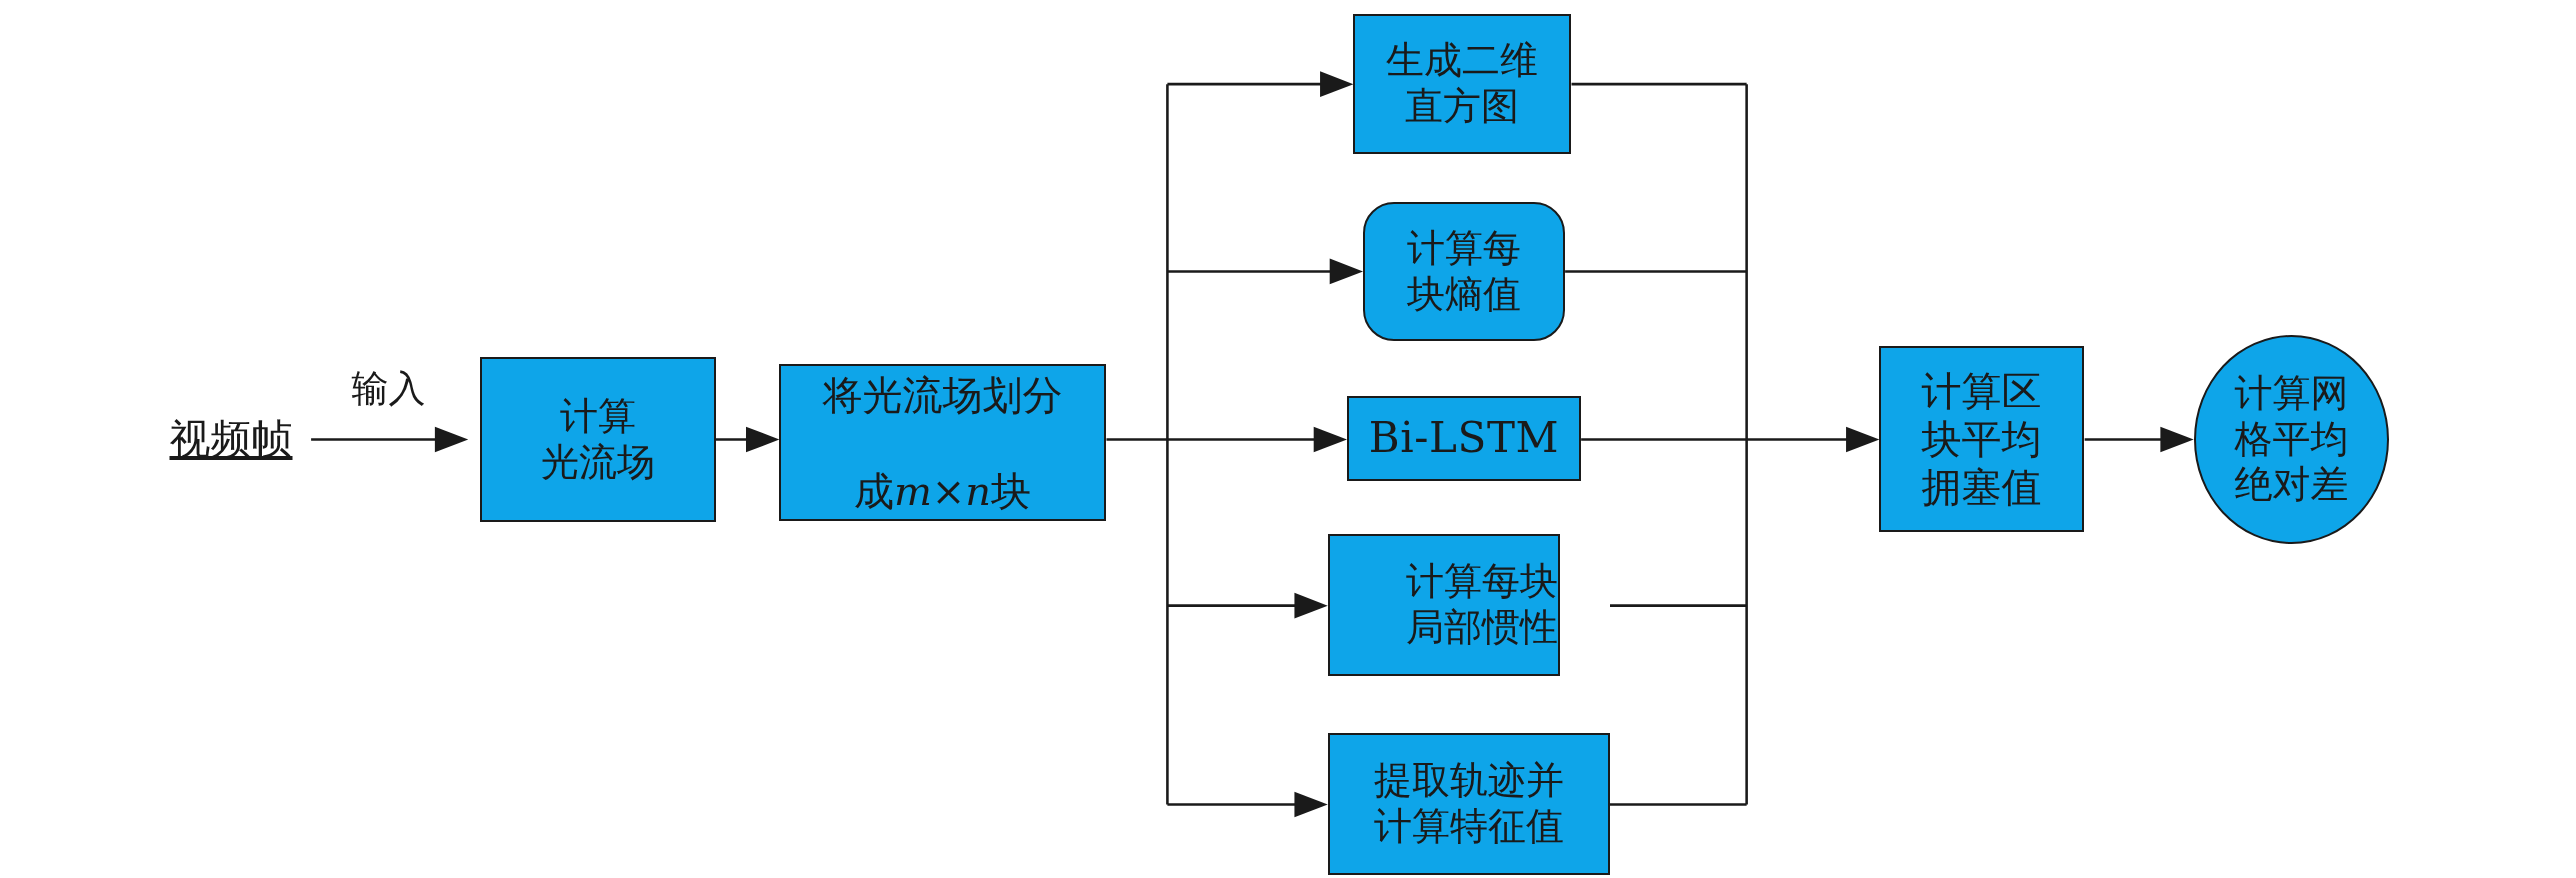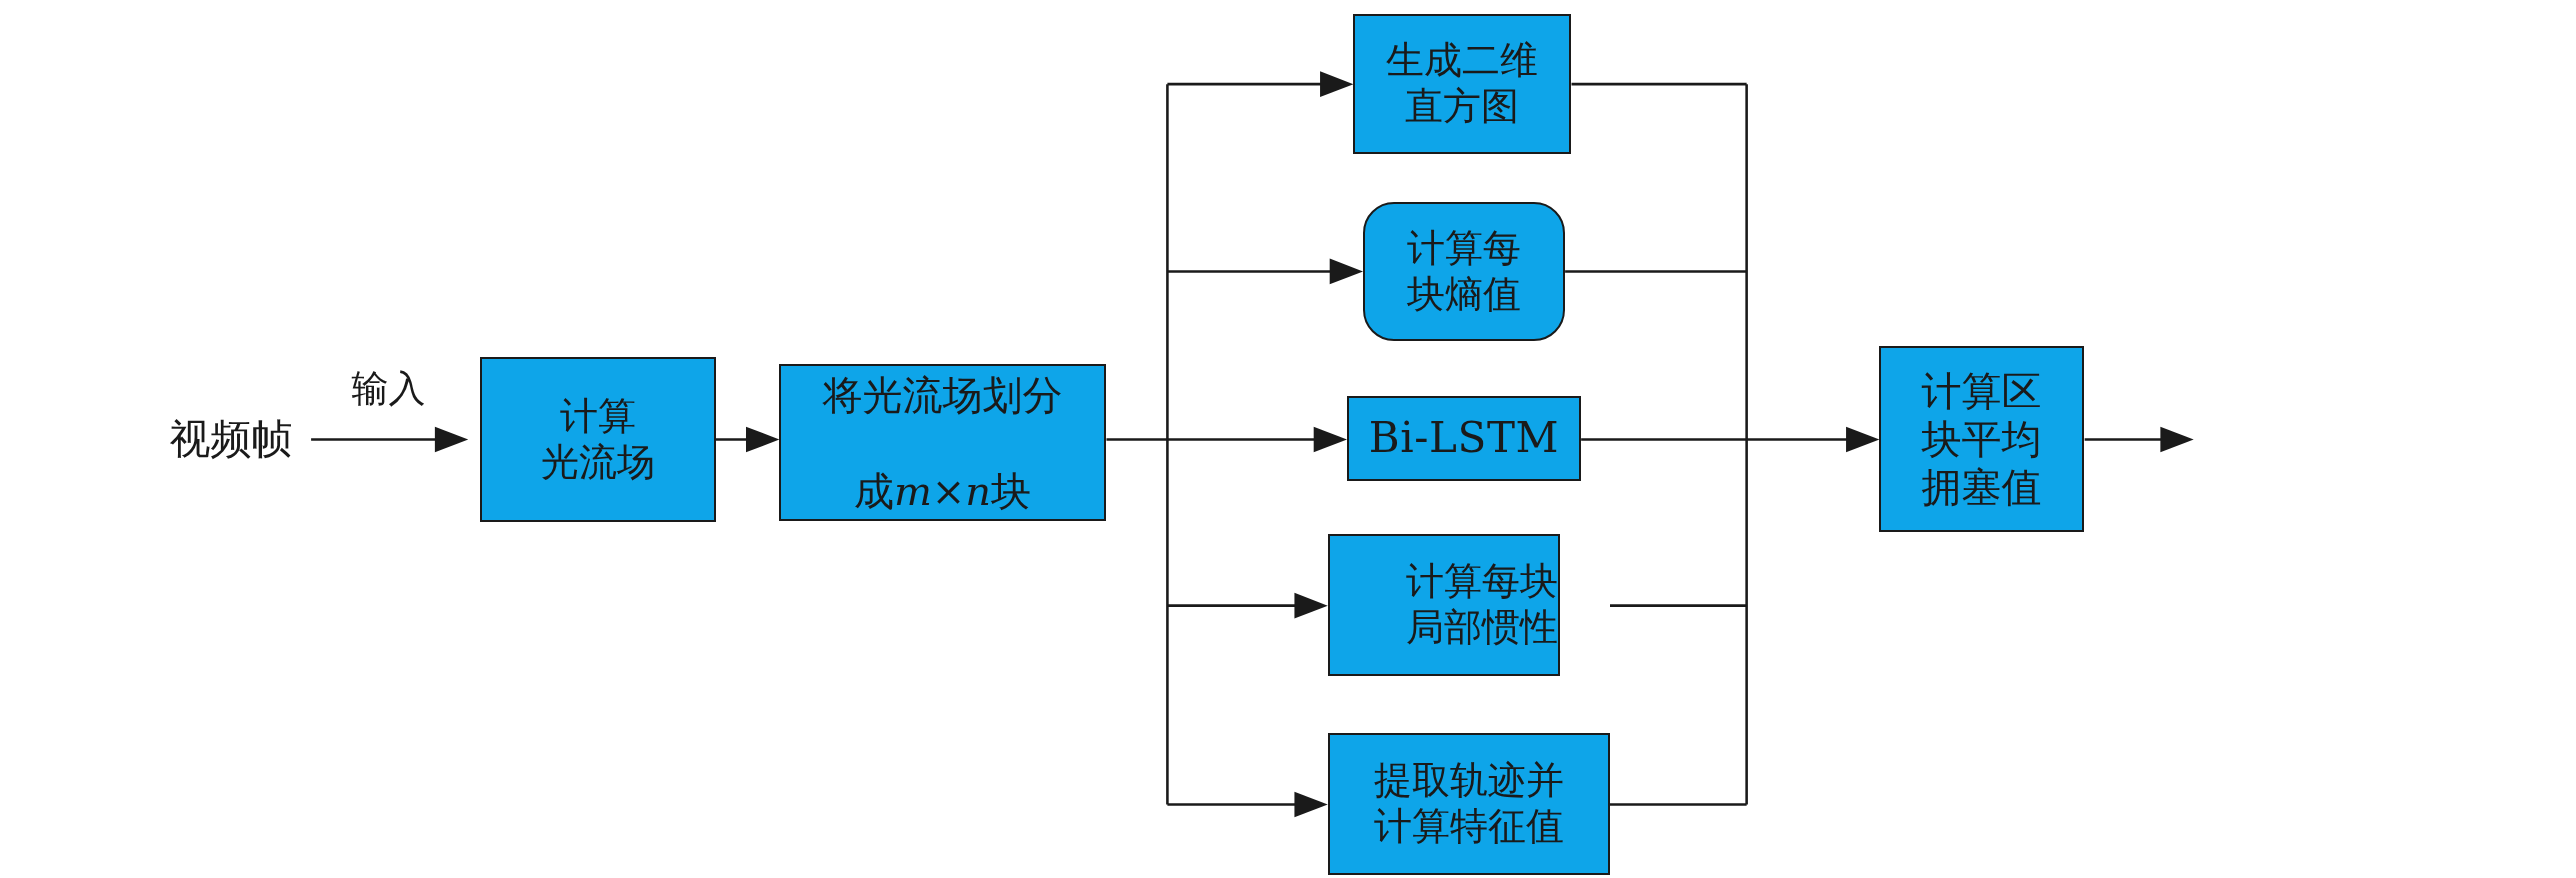--- a/index.html
+++ b/index.html
@@ -73,21 +73,21 @@
       <polygon points="2100,685 2048,665 2048,705"></polygon>
       <polygon points="2110,131 2058,111 2058,151"></polygon>
       <polygon points="2125,423 2073,403 2073,443"></polygon>
       <polygon points="2070,944 2018,924 2018,964"></polygon>
       <polygon points="2070,1254 2018,1234 2018,1274"></polygon>
       <polygon points="2930,685 2878,665 2878,705"></polygon>
       <polygon points="3420,685 3368,665 3368,705"></polygon>
     </g>
   </svg>
 
-  <div class="plainlabel" style="left:135px;top:414px;width:192px;height:51px;font-size:41px;">
+  <div class="plainlabel" style="left:135px;top:414px;width:192px;height:51px;font-size:41px;text-decoration:underline;">
     <span>视频帧</span>
   </div>
 
   <div class="plainlabel" style="left:321px;top:367px;width:135px;height:45px;font-size:37px;">
     <span>输入</span>
   </div>
 
   <div class="node" style="left:468px;top:357px;width:236px;height:165px;margin-left:12px;">
     <div class="lbl">计算
 光流场</div>
@@ -122,15 +122,20 @@
     <div class="lbl">计算区
 块平均
 拥塞值</div>
   </div>
 
   <div class="node" style="left:1328px;top:733px;width:282px;height:142px;">
     <div class="lbl">提取轨迹并
 计算特征值</div>
   </div>
 
+  <div class="node ellipse" style="left:2194px;top:335px;width:195px;height:209px;">
+    <div class="lbl">计算网
+格平均
+绝对差</div>
+  </div>
 
 </div>
 
 
 </body></html>

